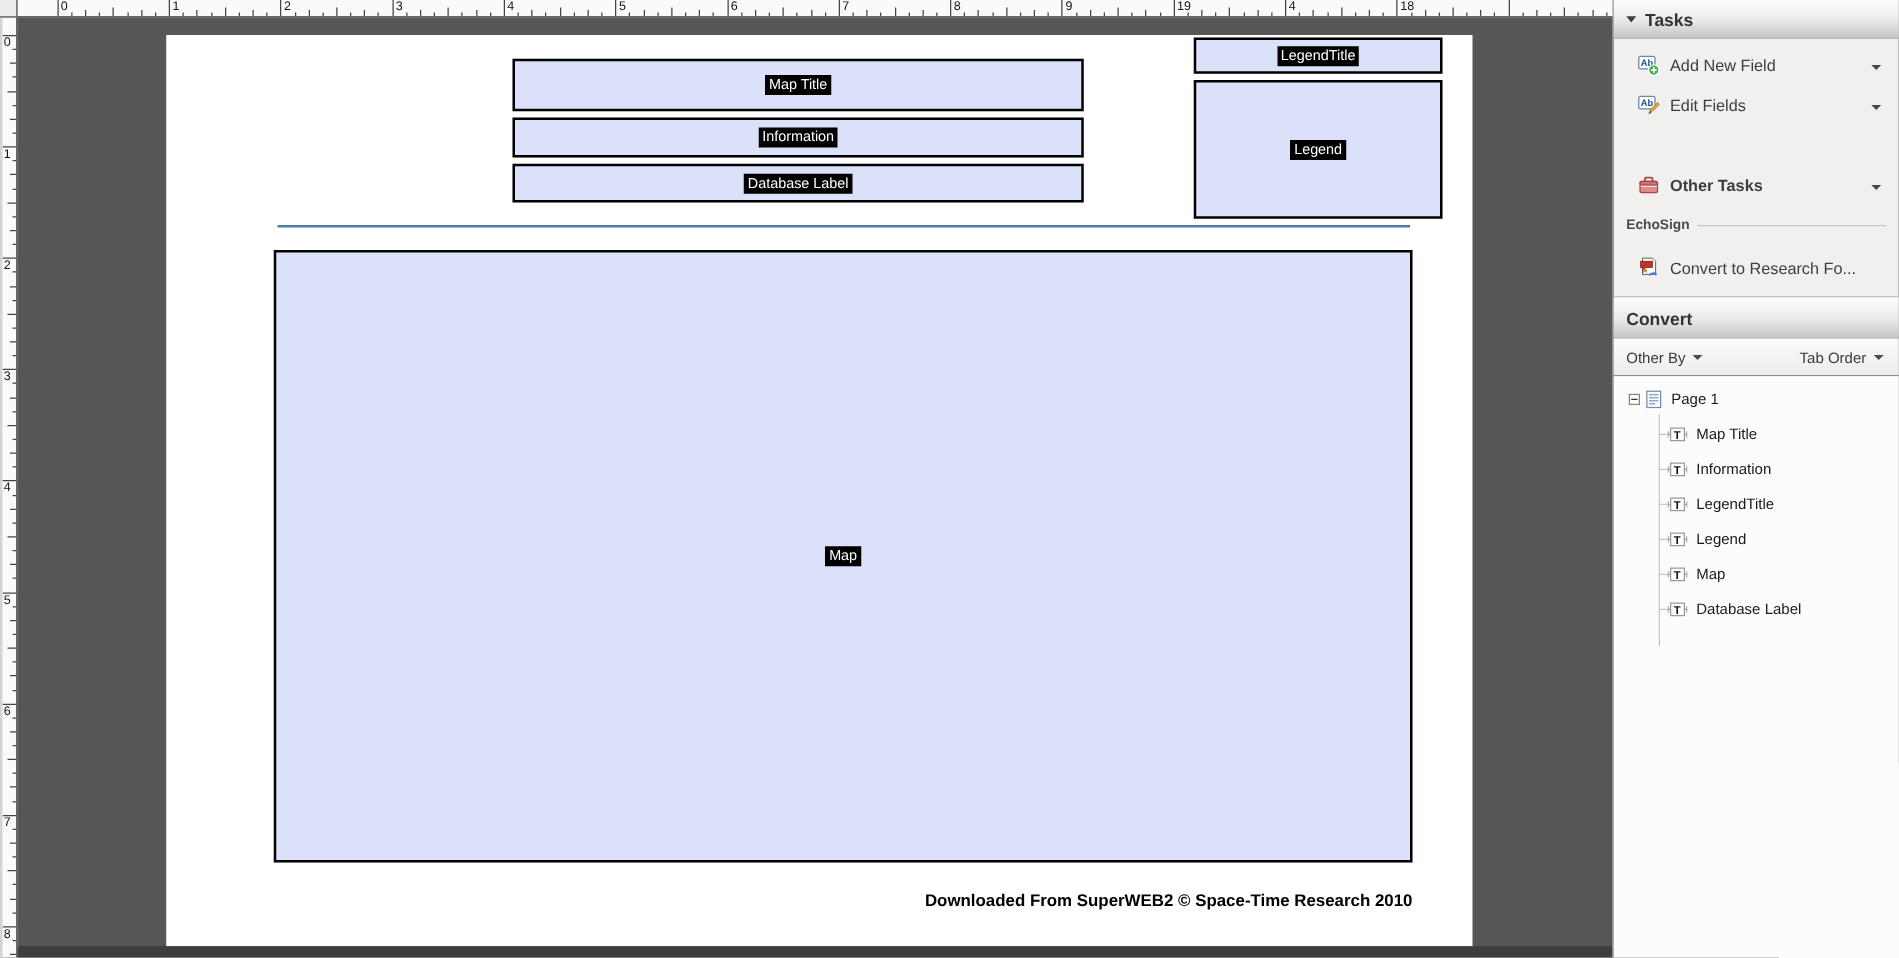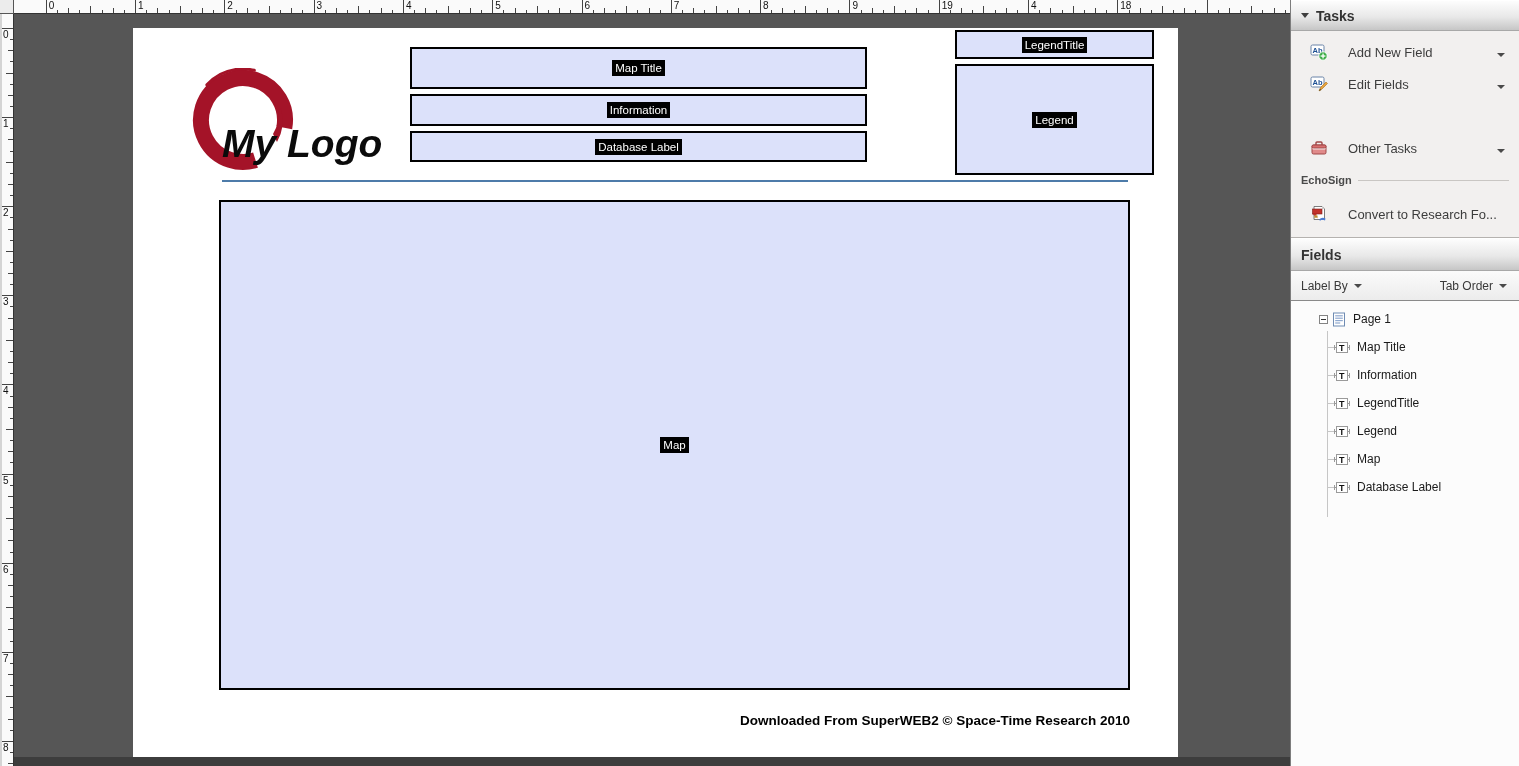--- a/index.html
+++ b/index.html
@@ -55,21 +55,21 @@
                   display:flex; align-items:center; }
   .panel-header .hdr-label { font-size:14px; font-weight:bold; color:#333; }
   .tri-down { width:0; height:0; border-left:4px solid transparent; border-right:4px solid transparent;
               border-top:5px solid #3f3f3f; display:inline-block; }
   #tasks-header .tri-down { margin:0 7px 0 10px; }
   #fields-header { position:absolute; top:238px; left:0; width:100%; height:33px; }
   #fields-header .hdr-label { margin-left:10px; }
 
   .task-row { position:absolute; left:0; width:100%; height:28px; display:flex; align-items:center; cursor:pointer; }
   .task-row .ticon { width:18px; height:18px; margin-left:19px; flex:none; }
-  .task-row .tlabel { font-size:13px; color:#3d3d3d; margin-left:20px; white-space:nowrap; }
+  .task-row .tlabel { font-size:13px; color:#3d3d3d; margin-left:8px; white-space:nowrap; }
   .task-row .drop { margin-left:auto; margin-right:14px; }
   .drop-tri { width:0; height:0; border-left:4px solid transparent; border-right:4px solid transparent;
               border-top:4px solid #4a4a4a; display:inline-block; }
 
   #echosign-sep { position:absolute; left:10px; top:172px; width:208px; height:16px; display:flex; align-items:center; }
   #echosign-sep .sep-label { font-size:11px; font-weight:bold; color:#4a4a4a; white-space:nowrap; }
   #echosign-sep .sep-line { flex:1; height:1px; background:#c9c6c3; margin-left:6px; }
 
   #tasks-divider { position:absolute; left:0; top:237px; width:100%; height:1px; background:#b5b2af; }
 
@@ -294,28 +294,20 @@
     <div class="tick-h" style="top: 715.7px; width: 3px;"></div>
     <div class="tick-h major" style="top: 726.8px;"></div>
     <div class="ruler-num" style="top: 728.8px; left: 1px;">8</div>
     <div class="tick-h" style="top: 737.9px; width: 3px;"></div>
     <div class="tick-h" style="top: 749.1px; width: 5px;"></div>
   </div>
 
 <div id="canvas">
   <div id="page">
 
-    <div id="logo">
-      <svg width="122" height="104" viewBox="0 0 122 104">
-        <circle cx="58" cy="52" r="42" fill="none" stroke="#a41328" stroke-width="16" stroke-dasharray="218 46" stroke-dashoffset="-40" transform="rotate(18 58 52)"></circle>
-        <circle cx="58" cy="50" r="49" fill="none" stroke="#a41328" stroke-width="3" stroke-dasharray="52 256" stroke-dashoffset="118" stroke-linecap="round"></circle>
-        <path d="M 96 40 Q 101 58 92 74 L 88 66 Q 95 54 93 44 Z" fill="#a41328"></path>
-      </svg>
-      <div id="logo-text">My Logo</div>
-    </div>
 
     <div id="header-rule"></div>
 
     <div class="field-box" id="fb-map-title">
       <span class="chip">Map Title</span>
     </div>
     <div class="field-box" id="fb-information">
       <span class="chip">Information</span>
     </div>
     <div class="field-box" id="fb-database-label">
@@ -360,21 +352,21 @@
       <rect x="1" y="2" width="13" height="10" rx="1.5" fill="#fff" stroke="#6b84a8"></rect>
       <text x="2.5" y="10" font-size="7.5" font-weight="bold" fill="#1d4f93" font-family="Liberation Sans, sans-serif">Ab</text>
       <polygon points="9,16 10.5,12.5 16,7 17.5,8.5 12,14" fill="#e8a33d" stroke="#a8711c" stroke-width="0.6"></polygon>
       <polygon points="9,16 10,13.7 11.3,15" fill="#5d4a1e"></polygon>
     </svg>
     <span class="tlabel">Edit Fields</span>
     <span class="drop"><span class="drop-tri"></span></span>
   </div>
 
 
-  <div class="task-row" style="top:134px;">
+  <div class="task-row" style="top:134px;font-weight:bold;">
     <svg class="ticon" viewBox="0 0 18 18">
       <path d="M6 6 L6 4 Q6 3 7 3 L11 3 Q12 3 12 4 L12 6" fill="none" stroke="#a04848" stroke-width="1.4"></path>
       <rect x="2" y="6" width="14" height="9" rx="1.5" fill="#e08a8a" stroke="#a04848"></rect>
       <rect x="2.6" y="9" width="12.8" height="1.4" fill="#fff"></rect>
       <rect x="2" y="6" width="14" height="3" rx="1.5" fill="#d96f6f" stroke="#a04848"></rect>
     </svg>
     <span class="tlabel">Other Tasks</span>
     <span class="drop"><span class="drop-tri"></span></span>
   </div>
 
@@ -391,36 +383,36 @@
       <path d="M2.5 9 L7 9 L5 11 Z" fill="#c2322b"></path>
       <path d="M4.5 13 L6 9.8 L7.5 13 L4.2 11 L7.8 11 Z" fill="#e8b43d" stroke="#a8711c" stroke-width="0.4"></path>
       <path d="M9 14.5 Q12 11.5 15.5 13.5 L15 15.5 Q12 14 10 15.8 Z" fill="#4a7bd4"></path>
     </svg>
     <span class="tlabel">Convert to Research Fo...</span>
   </div>
 
   <div id="tasks-divider"></div>
 
   <div class="panel-header" id="fields-header">
-    <span class="hdr-label">Fields</span>
+    <span class="hdr-label">Convert</span>
   </div>
 
   <div id="sortbar">
     <span class="sort-btn" id="sort-by-btn">
-      <span>Label By</span>
+      <span>Other By</span>
       <span class="drop-tri"></span>
     </span>
     <span class="sort-btn" id="tab-order-btn">
       <span>Tab Order</span>
       <span class="drop-tri"></span>
     </span>
   </div>
 
   <div id="fields-tree">
-      <div class="tree-row" style="top: 4px; padding-left: 16px;">
+      <div class="tree-row" style="top: 4px;">
         <span class="expander"></span>
         <span style="width:4px"></span>
         <svg width="14" height="15" viewBox="0 0 14 15">
           <rect x="1.5" y="1" width="11" height="13" fill="#fff" stroke="#6f8cb3"></rect>
           <rect x="3.2" y="3.2" width="7.6" height="1.2" fill="#8fa9cf"></rect>
           <rect x="3.2" y="5.6" width="7.6" height="1.2" fill="#8fa9cf"></rect>
           <rect x="3.2" y="8" width="7.6" height="1.2" fill="#8fa9cf"></rect>
           <rect x="3.2" y="10.4" width="5" height="1.2" fill="#8fa9cf"></rect>
         </svg>
         <span class="tree-label">Page 1</span>

